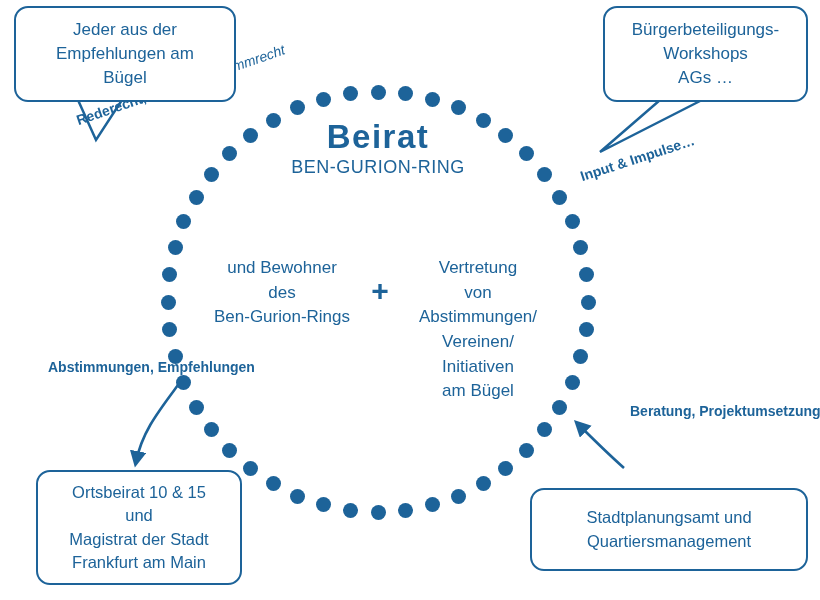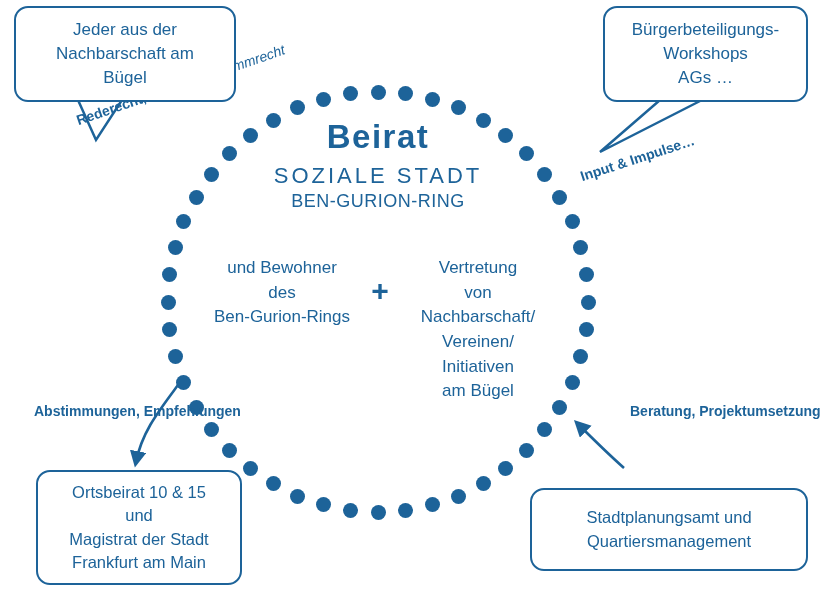--- a/index.html
+++ b/index.html
@@ -137,21 +137,21 @@
   #annot-rede {
     left: 74px; top: 112px;
     transform: rotate(-19deg);
     transform-origin: left top;
   }
   #annot-input {
     left: 578px; top: 168px;
     transform: rotate(-18deg);
     transform-origin: left top;
   }
-  #annot-abstimmungen { left: 34px;  top: 358px; margin-top: 44px; }
+  #annot-abstimmungen { left: 48px;  top: 358px; }
   #annot-beratung     { left: 630px; top: 402px; }
 
   
   #arrows {
     position: absolute;
     left: 0; top: 0;
     width: 820px; height: 600px;
     z-index: 2;
     pointer-events: none;
   }
@@ -223,45 +223,44 @@
 
     <polygon points="660,100 702,100 600,152" fill="#ffffff" stroke="#1d6399" stroke-width="2.5"></polygon>
 
     <path d="M178,385 C158,412 142,432 136,462" fill="none" stroke="#1d6399" stroke-width="2.6" marker-end="url(#ah)"></path>
 
     <path d="M624,468 C606,452 592,438 578,424" fill="none" stroke="#1d6399" stroke-width="2.6" marker-end="url(#ah)"></path>
   </svg>
 
   <div id="center-block">
     <div id="title-main">Beirat</div>
-    <div id="title-sub1">SOZIALE STADT</div>
     <div id="title-sub2">BEN-GURION-RING</div>
   </div>
 
   <div id="cols">
     <div class="col">
       <span>und Bewohner</span>
       <span>des</span>
       <span>Ben-Gurion-Rings</span>
     </div>
     <div id="plus">+</div>
     <div class="col">
       <span>Vertretung</span>
       <span>von</span>
-      <span>Nachbarschaft/</span>
+      <span>Abstimmungen/</span>
       <span>Vereinen/</span>
       <span>Initiativen</span>
       <span>am Bügel</span>
     </div>
   </div>
 
 
   <div class="box" id="box-neighbourhood">
     <span>Jeder aus der</span>
-    <span>Nachbarschaft am</span>
+    <span>Empfehlungen am</span>
     <span>Bügel</span>
   </div>
 
   <div class="box" id="box-workshops">
     <span>Bürgerbeteiligungs-</span>
     <span>Workshops</span>
     <span>AGs …</span>
   </div>
 
   <div class="box" id="box-ortsbeirat">

